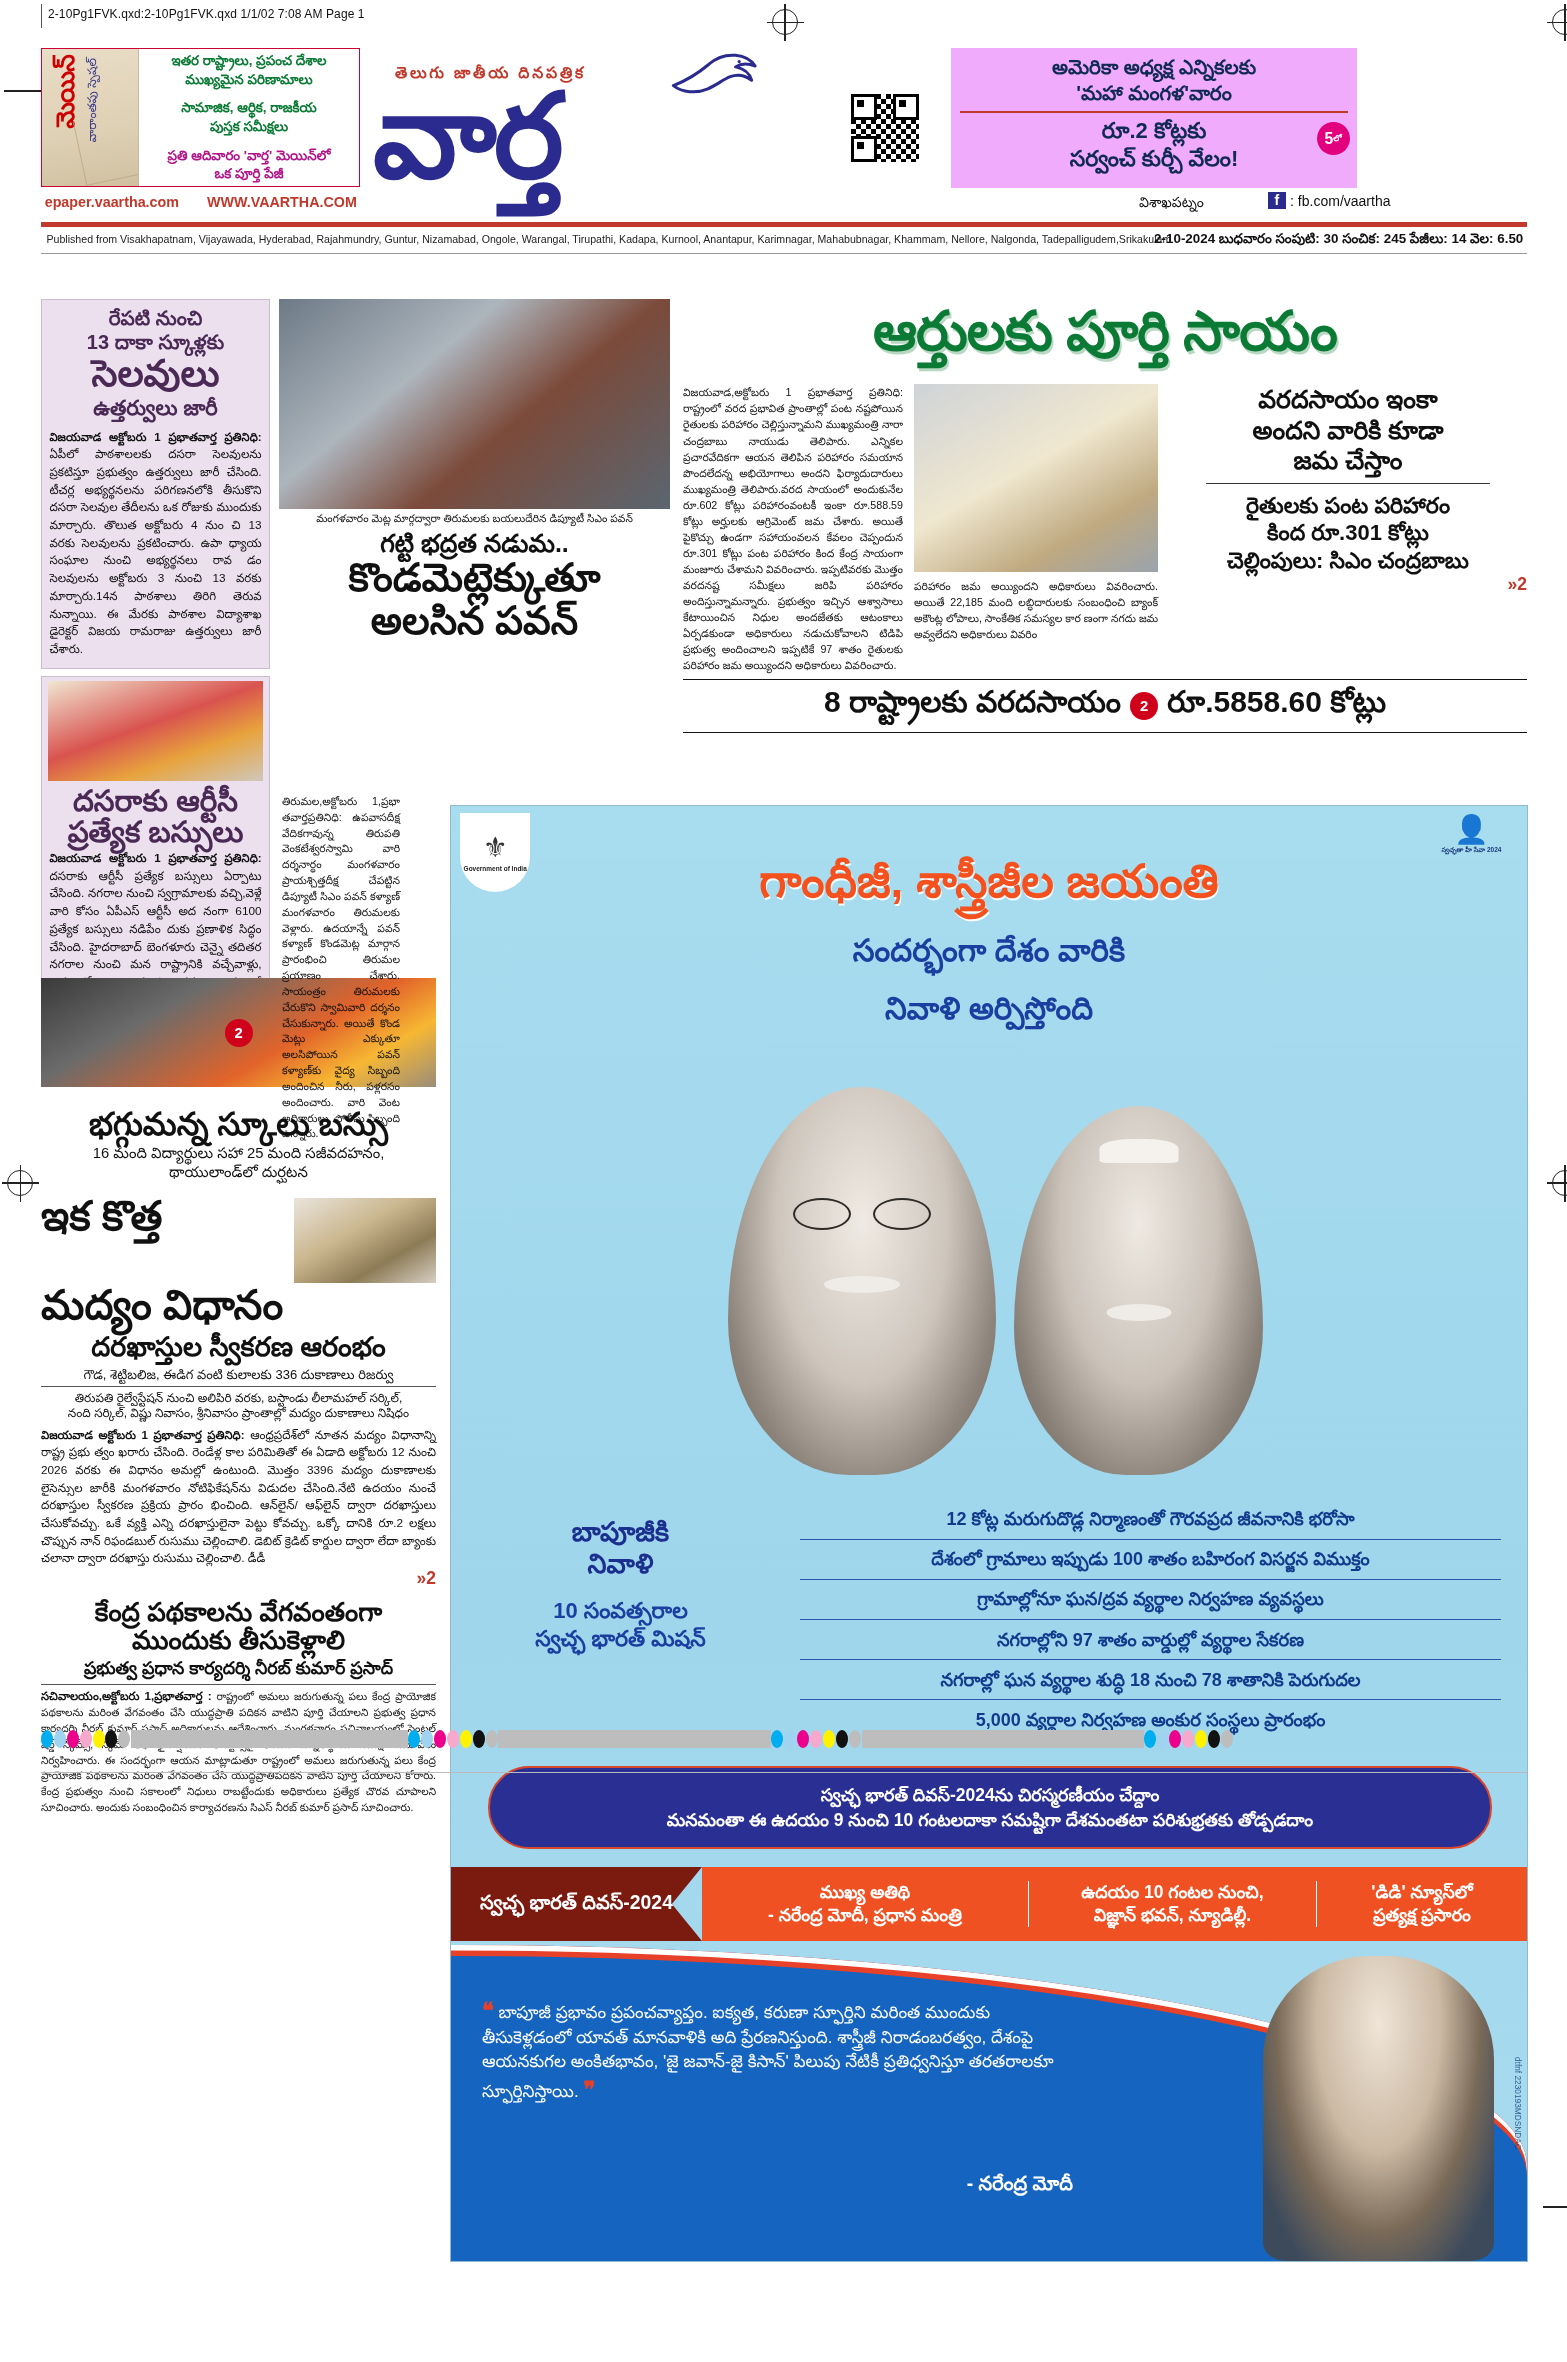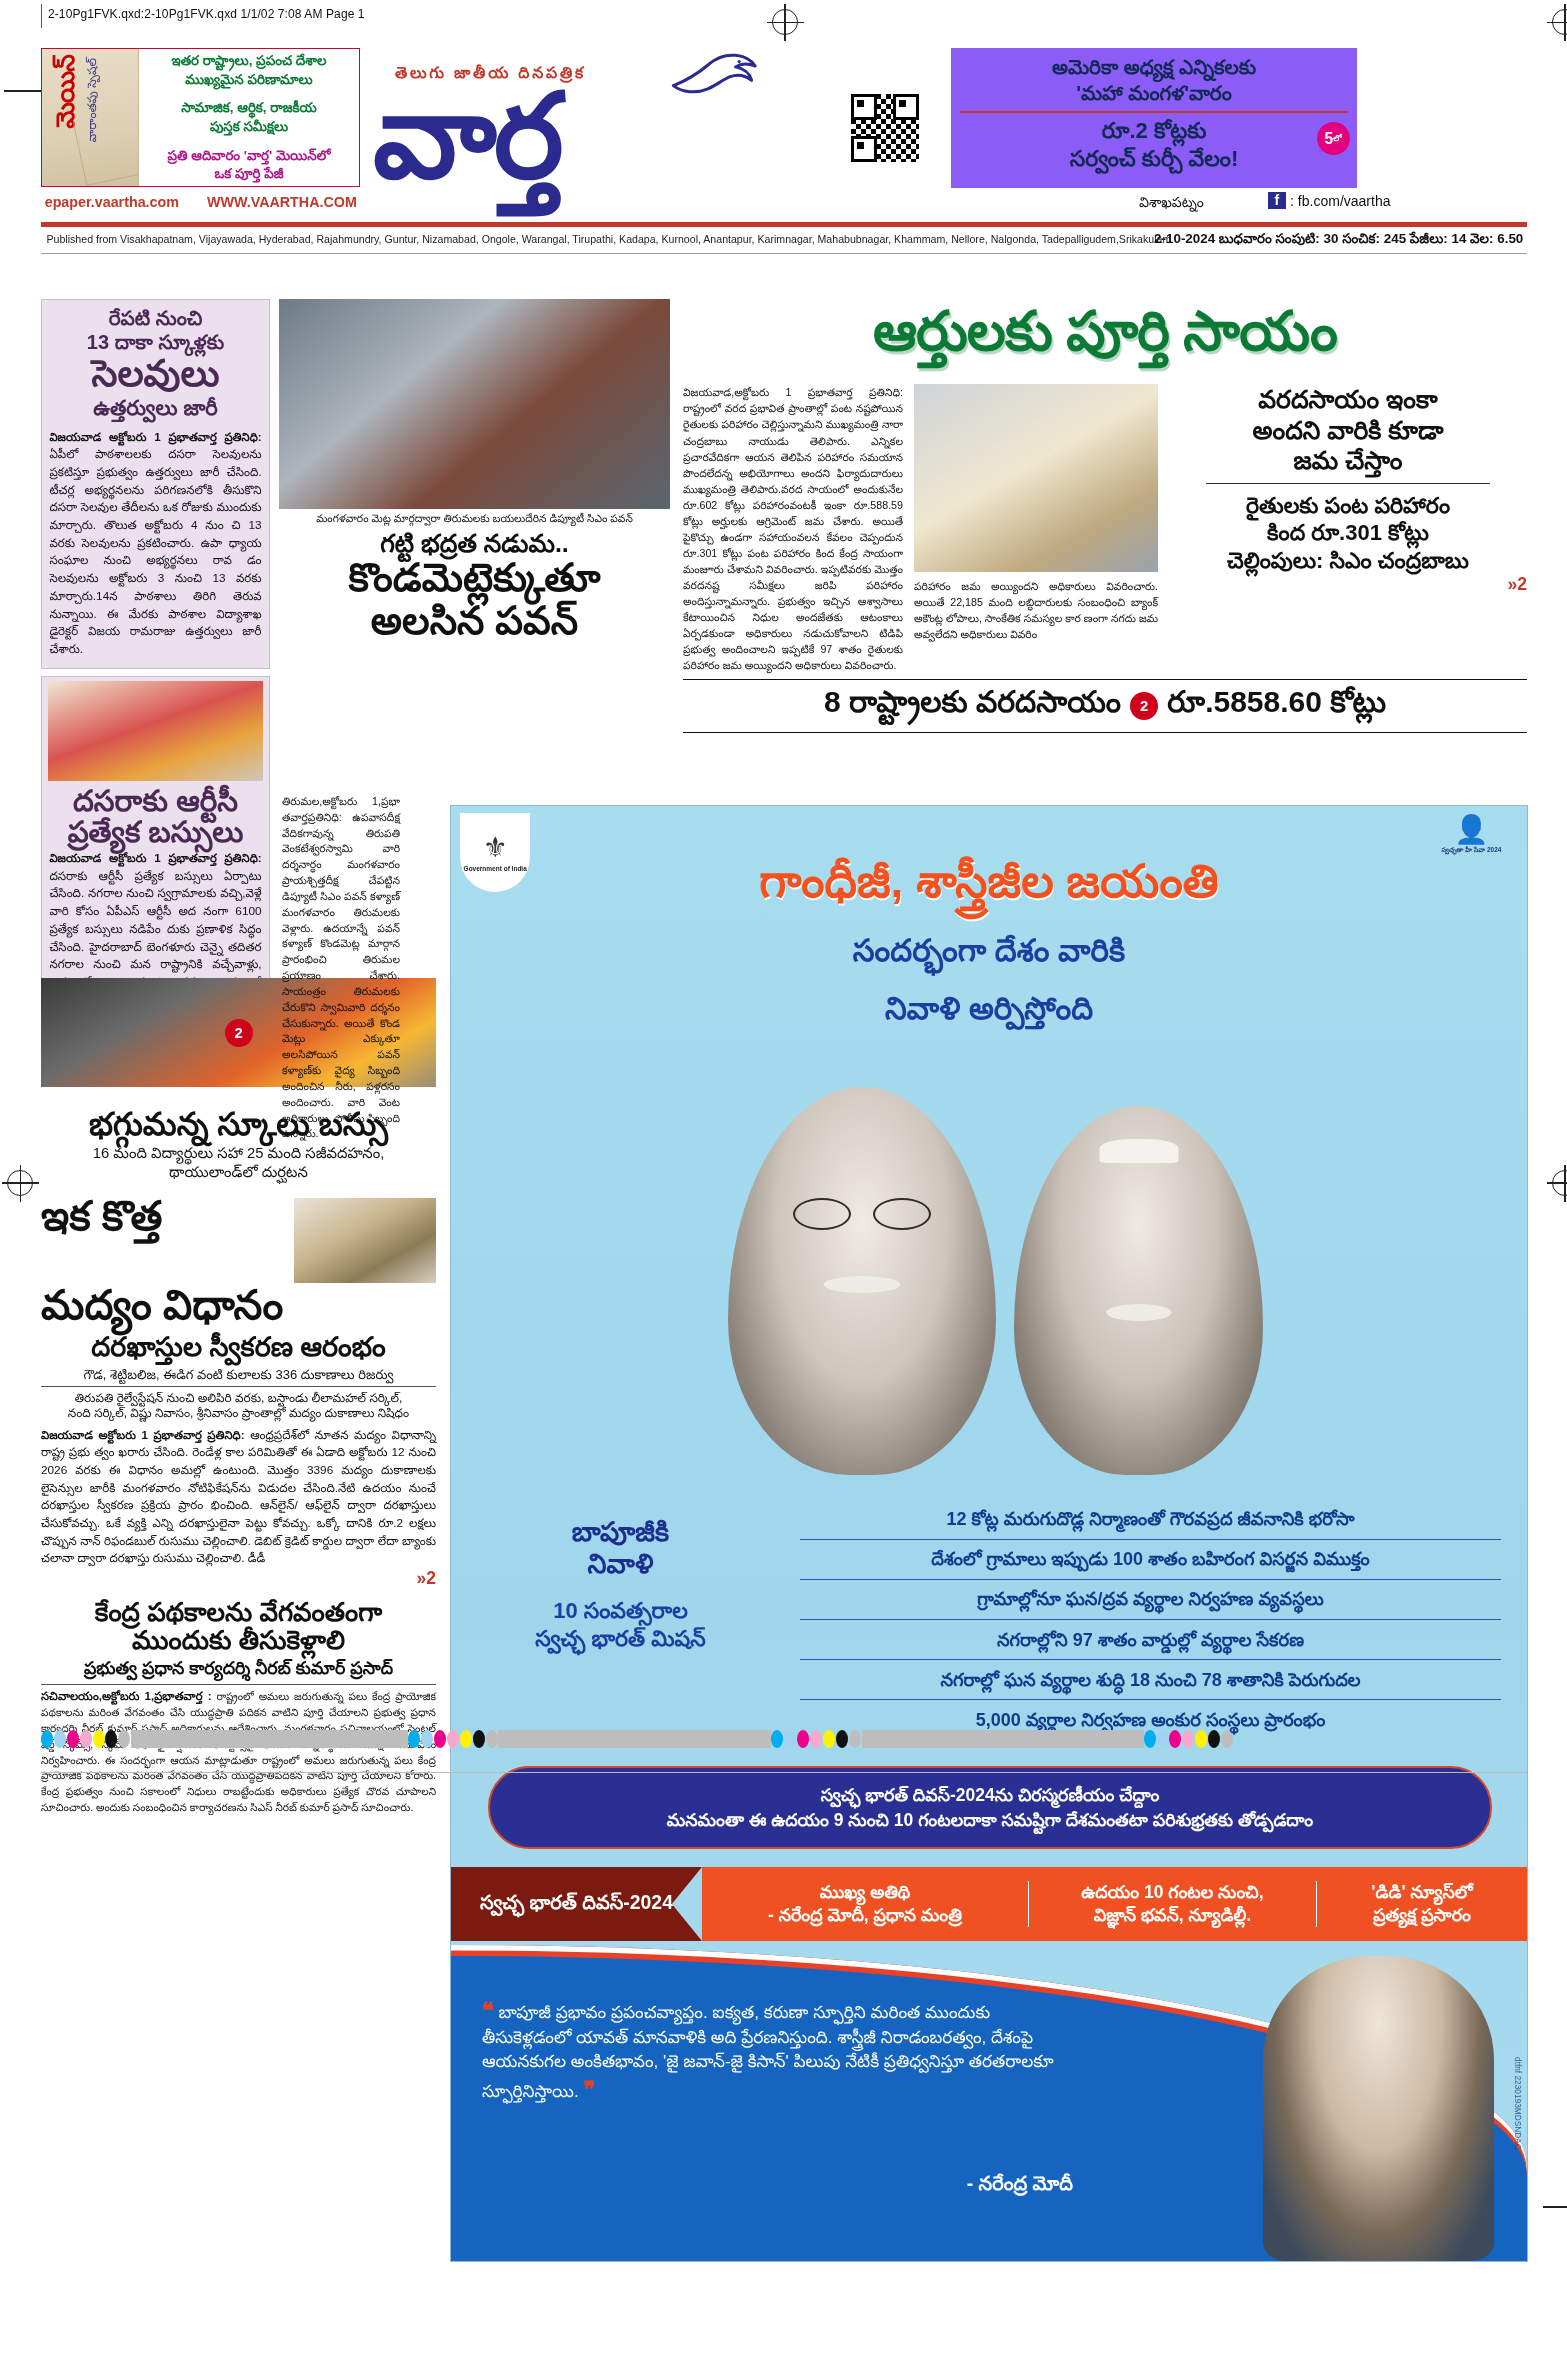--- a/index.html
+++ b/index.html
@@ -30,21 +30,21 @@
   .nameplate{position:absolute;left:332px;top:-3.7px;width:434px;height:148px;}
   .np-tag{position:absolute;left:22px;top:20px;font-size:15.7px;color:#c0392b;letter-spacing:2.8px;font-weight:600;}
   .np-word{position:absolute;left:0;top:33px;font-size:118px;line-height:1;color:#2b2b8f;font-weight:bold;letter-spacing:-2.8px;}
   .np-bird{position:absolute;right:50px;top:5.5px;width:89px;height:48px;}
 
   .qr{position:absolute;left:810px;top:46px;width:68px;height:68px;background:
      repeating-conic-gradient(#000 0 25%,#fff 0 50%) 0 0/10px 10px;}
   .qr .f{position:absolute;width:20px;height:20px;border:3.7px solid #000;background:#fff;}
   .qr .f i{display:block;width:6.5px;height:6.5px;background:#000;margin:3.2px;}
 
-  .topad{position:absolute;left:910px;top:0;width:406px;height:140px;background:#8b5cf6;padding:5.5px 9.2px;box-sizing:border-box;text-align:center;}
+  .topad{position:absolute;left:910px;top:0;width:406px;height:140px;background:#f0abfc;padding:5.5px 9.2px;box-sizing:border-box;text-align:center;}
   .topad .l1{font-size:20px;color:#102a54;font-weight:bold;line-height:1.32;}
   .topad .rule{height:2.3px;background:#c0392b;margin:4.6px 0 3.7px;}
   .topad .l2{font-size:22px;color:#102a54;font-weight:bold;line-height:1.3;}
   .topad .badge{position:absolute;right:7.4px;top:74px;width:33px;height:33px;border-radius:50%;background:#e3007e;color:#fff;font-size:15.7px;font-weight:bold;display:flex;align-items:center;justify-content:center;}
   .topad .badge sup{font-size:8.3px;}
 
   .urlrow{position:absolute;left:0;top:142px;width:1486px;height:31px;}
   .urlrow .u1{position:absolute;left:3.7px;top:3.7px;font-size:14.3px;color:#c0392b;font-weight:bold;}
   .urlrow .u2{position:absolute;left:166px;top:3.7px;font-size:14.3px;color:#c0392b;font-weight:bold;}
   .urlrow .city{position:absolute;left:1098px;top:3.7px;font-size:14px;color:#111;}

